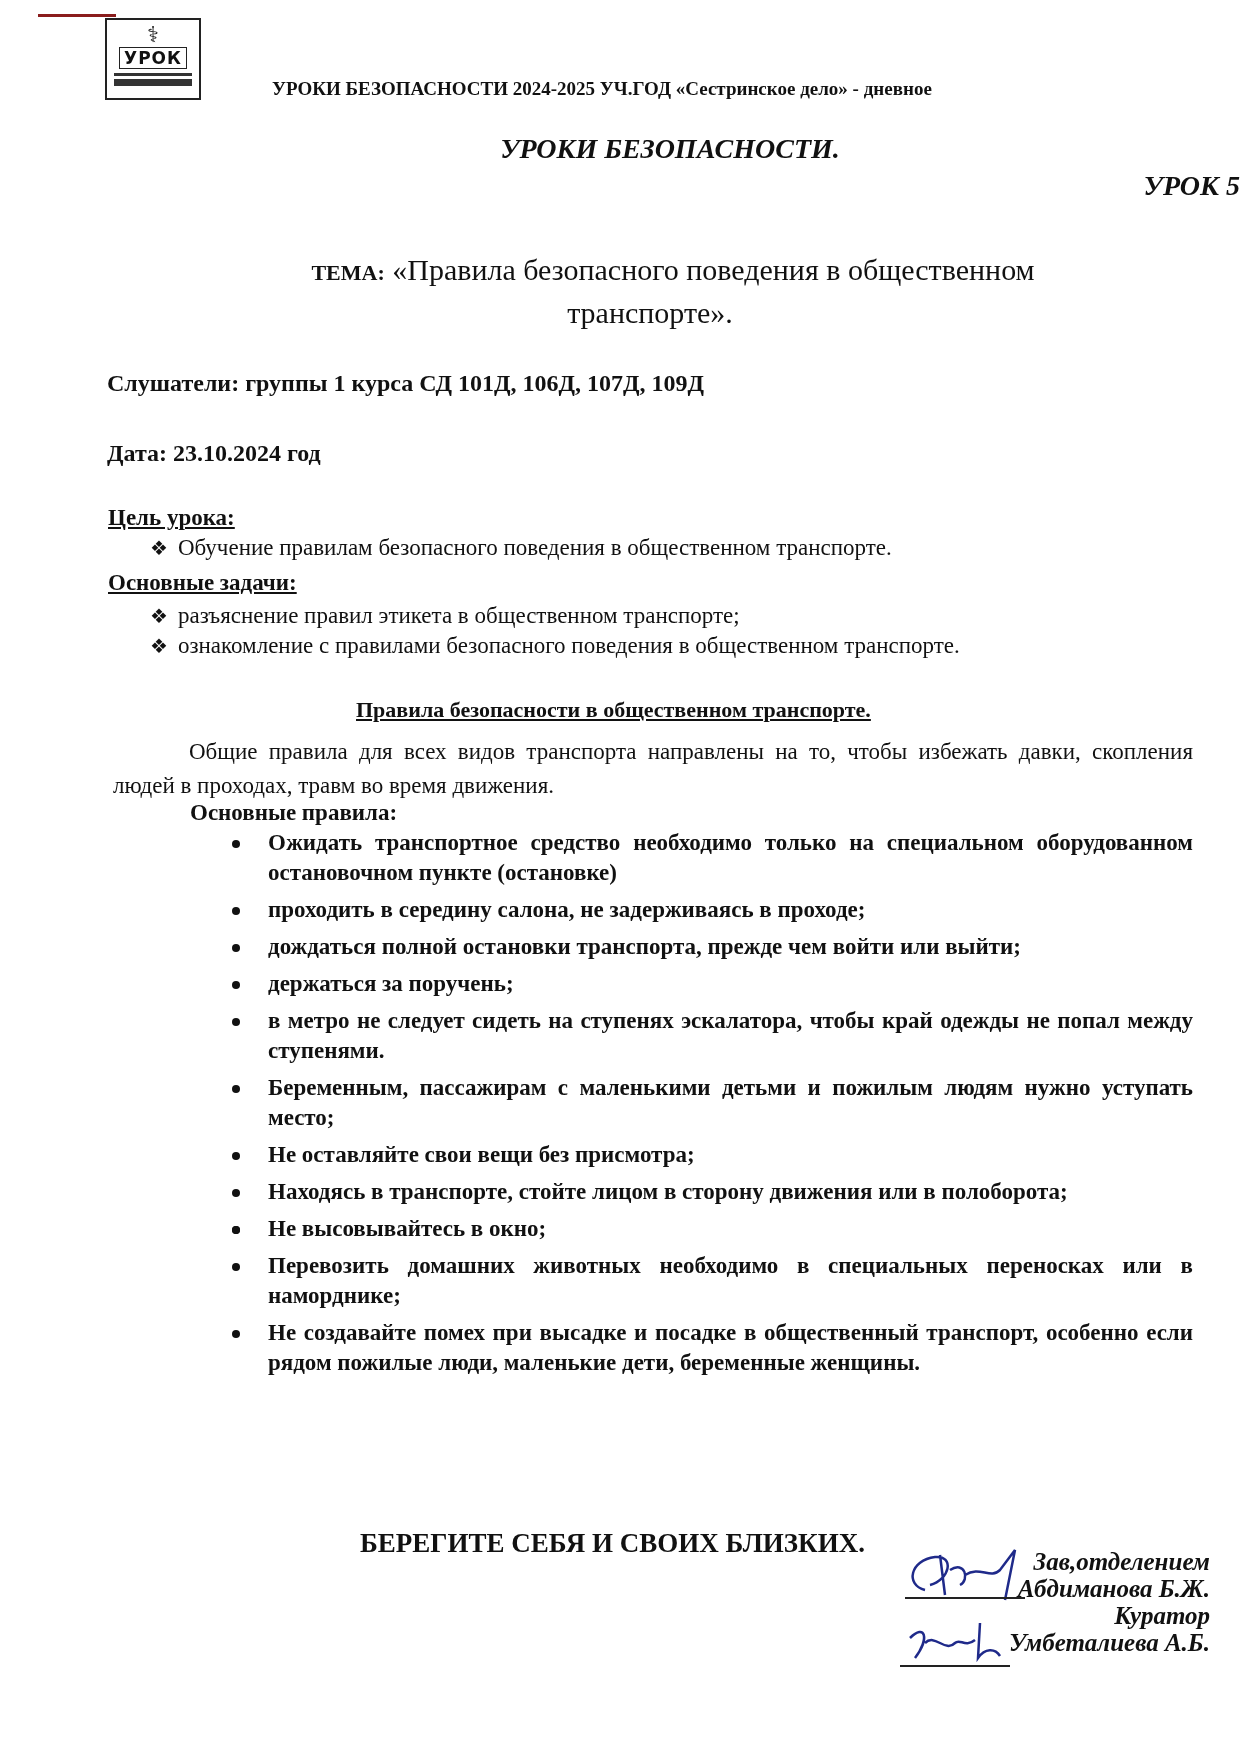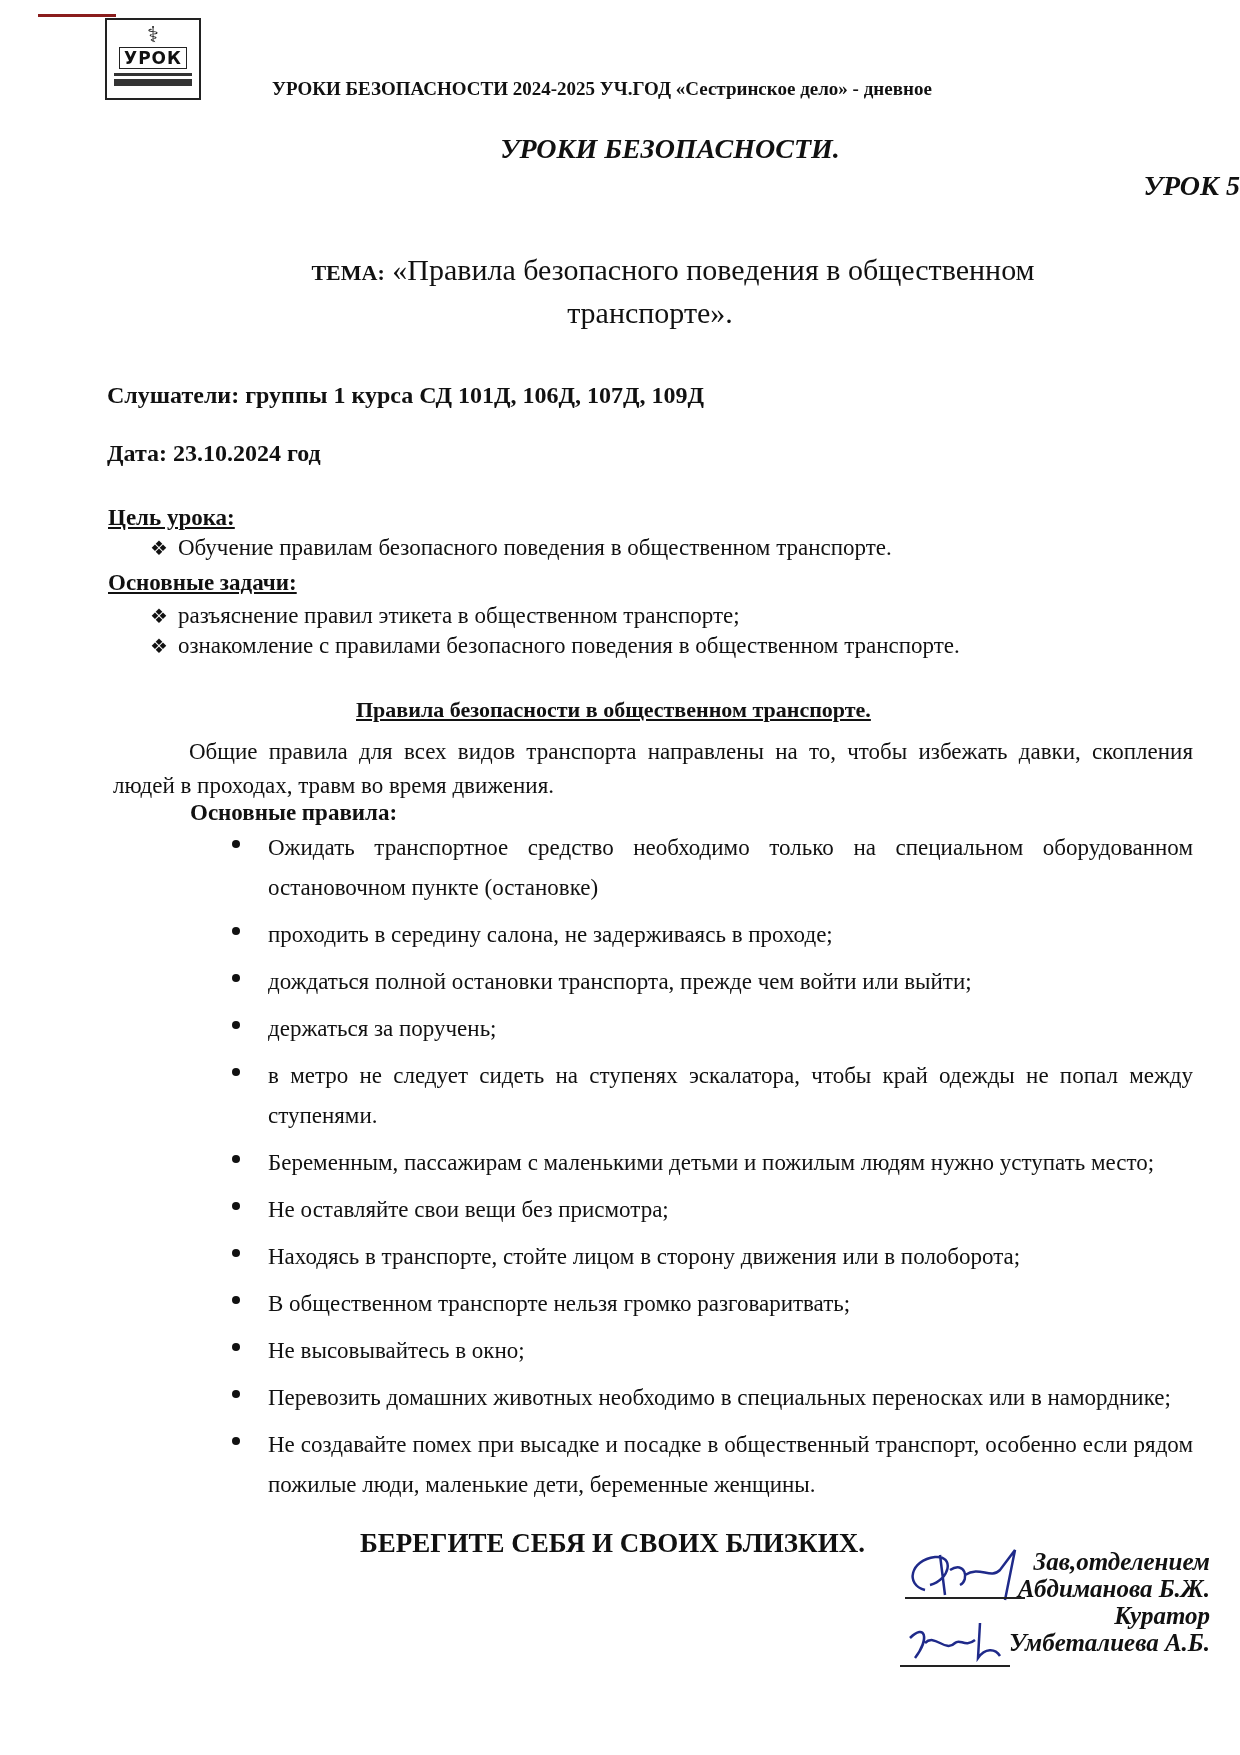--- a/index.html
+++ b/index.html
@@ -24,21 +24,21 @@
   .topic { position: absolute; left: 190px; width: 920px; top: 250px; text-align: center; font-size: 30px; line-height: 40px; }
   .topic-label { font-size: 22px; font-weight: bold; margin-left: 46px; }
   .line-bold { position: absolute; left: 107px; font-size: 24px; font-weight: bold; white-space: nowrap; }
   .sect-h { position: absolute; left: 108px; font-size: 23px; font-weight: bold; text-decoration: underline; white-space: nowrap; }
   .diamond-item { position: absolute; left: 150px; font-size: 23px; white-space: nowrap; }
   .diamond-item .b { font-size: 20px; margin-right: 10px; }
   .rules-h { position: absolute; left: 356px; top: 697px; font-size: 22px; font-weight: bold; text-decoration: underline; }
   .intro { position: absolute; left: 113px; width: 1080px; top: 735px; font-size: 23px; line-height: 34px; text-align: justify; text-indent: 76px; }
   .rules-label { position: absolute; left: 190px; top: 800px; font-size: 23px; font-weight: bold; }
   ul.rules { position: absolute; left: 228px; top: 828px; width: 965px; margin: 0; padding: 0; list-style: none; }
-  ul.rules li { position: relative; padding-left: 40px; font-size: 23px; line-height: 40px; margin-bottom: 7px; text-align: justify; }
+  ul.rules li { position: relative; padding-left: 40px; font-size: 23px; line-height: 30px; margin-bottom: 7px; text-align: justify; font-weight: bold; }
   ul.rules li .dot { position: absolute; left: 4px; top: 12px; width: 8px; height: 8px; border-radius: 50%; background: #111; }
   .closing { position: absolute; left: 360px; top: 1528px; font-size: 27px; font-weight: bold; white-space: nowrap; }
   .sig-block { position: absolute; right: 30px; top: 1548px; text-align: right; font-style: italic; font-weight: bold; font-size: 25px; line-height: 27px; }
   .sig1 { position: absolute; left: 905px; top: 1545px; }
   .sig2 { position: absolute; left: 900px; top: 1618px; }
   .sig-line1 { position: absolute; left: 905px; top: 1597px; width: 120px; height: 1.5px; background: #222; }
   .sig-line2 { position: absolute; left: 900px; top: 1665px; width: 110px; height: 1.5px; background: #222; }
 </style>
 </head>
 <body>
@@ -55,21 +55,21 @@
 <div class="header-line">УРОКИ БЕЗОПАСНОСТИ 2024-2025 УЧ.ГОД «Сестринское дело» - дневное</div>
 
 <div class="title l1">УРОКИ БЕЗОПАСНОСТИ.</div>
 <div class="title l2">УРОК 5</div>
 
 <div class="topic">
   <span class="topic-label">ТЕМА:</span>
   <span>«Правила безопасного поведения в общественном транспорте».</span>
 </div>
 
-<div class="line-bold" style="top:382px">Слушатели: группы 1 курса СД 101Д, 106Д, 107Д, 109Д</div>
+<div class="line-bold" style="top:370px">Слушатели: группы 1 курса СД 101Д, 106Д, 107Д, 109Д</div>
 <div class="line-bold" style="top:440px">Дата: 23.10.2024 год</div>
 
 <div class="sect-h" style="top:505px">Цель урока:</div>
 <div class="diamond-item" style="top:535px">
   <span class="b">❖</span><span>Обучение правилам безопасного поведения в общественном транспорте.</span>
 </div>
 
 <div class="sect-h" style="top:570px">Основные задачи:</div>
 <div class="diamond-item" style="top:603px">
   <span class="b">❖</span><span>разъяснение правил этикета в общественном транспорте;</span>
@@ -84,21 +84,21 @@
 
 <ul class="rules">
   <li><span class="dot"></span><span>Ожидать транспортное средство необходимо только на специальном оборудованном остановочном пункте (остановке)</span></li>
   <li><span class="dot"></span><span>проходить в середину салона, не задерживаясь в проходе;</span></li>
   <li><span class="dot"></span><span>дождаться полной остановки транспорта, прежде чем войти или выйти;</span></li>
   <li><span class="dot"></span><span>держаться за поручень;</span></li>
   <li><span class="dot"></span><span>в метро не следует сидеть на ступенях эскалатора, чтобы край одежды не попал между ступенями.</span></li>
   <li><span class="dot"></span><span>Беременным, пассажирам с маленькими детьми и  пожилым людям нужно уступать место;</span></li>
   <li><span class="dot"></span><span>Не оставляйте свои вещи без присмотра;</span></li>
   <li><span class="dot"></span><span>Находясь в транспорте, стойте лицом в сторону движения или в полоборота;</span></li>
-  <li><span class="dot"></span><span>В общественном транспорте нельзя громко разговаритвать;</span></li>
+  <li><span class="dot"></span></li>
   <li><span class="dot"></span><span>Не высовывайтесь в окно;</span></li>
   <li><span class="dot"></span><span>Перевозить домашних животных необходимо в специальных переносках или в наморднике;</span></li>
   <li><span class="dot"></span><span>Не создавайте помех при высадке и посадке в общественный транспорт, особенно если рядом пожилые люди, маленькие дети, беременные женщины.</span></li>
 </ul>
 
 <div class="closing">БЕРЕГИТЕ СЕБЯ И СВОИХ БЛИЗКИХ.</div>
 
 <svg class="sig1" width="120" height="60" viewBox="0 0 120 60">
   <path d="M20 45 C0 40, 5 15, 30 12 C50 10, 45 35, 25 40 M35 10 L40 50 M45 25 C60 15, 65 35, 55 40 M60 30 C75 20, 85 35, 95 25 L110 5 L100 55" fill="none" stroke="#1f2a8a" stroke-width="2.5"></path>
 </svg>

